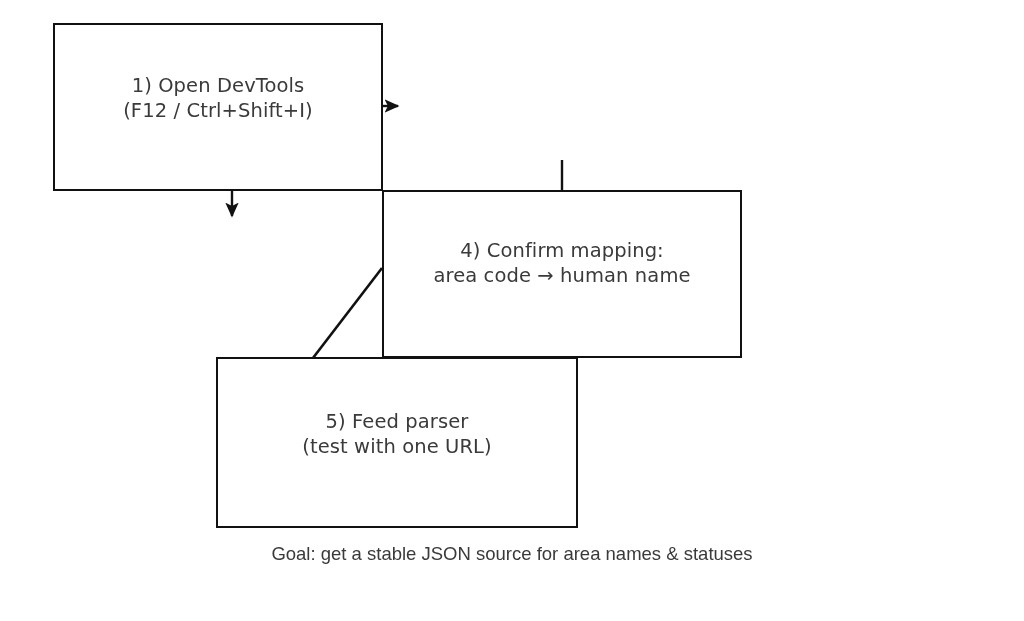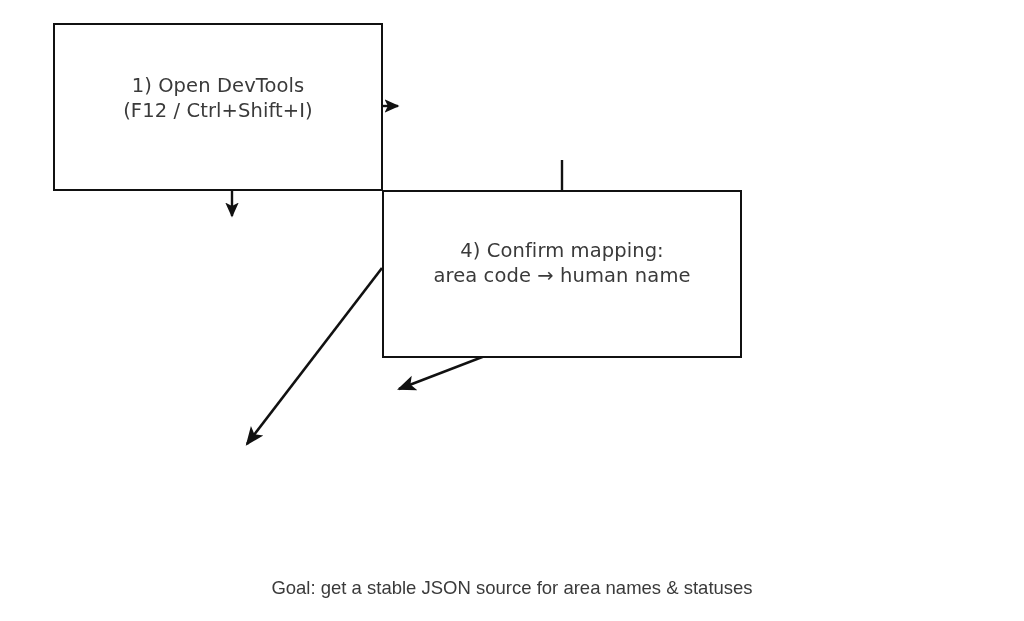--- a/index.html
+++ b/index.html
@@ -55,21 +55,21 @@
 
   #node-1 .node-label { transform: translateY(-9px); }
   #node-2 .node-label { transform: translateY(-9px); }
   #node-3 .node-label { transform: translateY(-11px); }
   #node-4 .node-label { transform: translateY(-11px); }
   #node-5 .node-label { transform: translateY(-9px); }
 
   .caption {
     position: absolute;
     left: 0;
-    top: 576px;
+    top: 542px;
     width: 1024px;
     text-align: center;
     color: #3a3a3a;
     font-family: "Liberation Sans", sans-serif;
     font-size: 18.5px;
     line-height: 24px;
   }
 </style>
 </head>
 <body>
@@ -102,16 +102,20 @@
 (F12 / Ctrl+Shift+I)</div>
   </div>
 
 
 
   <div class="node" id="node-4">
     <div class="node-label">4) Confirm mapping:
 area code → human name</div>
   </div>
 
+  <div class="node" id="node-5">
+    <div class="node-label">5) Feed parser
+(test with one URL)</div>
+  </div>
 
   <div class="caption">Goal: get a stable JSON source for area names &amp; statuses</div>
 
 </div>
 
 </body></html>

